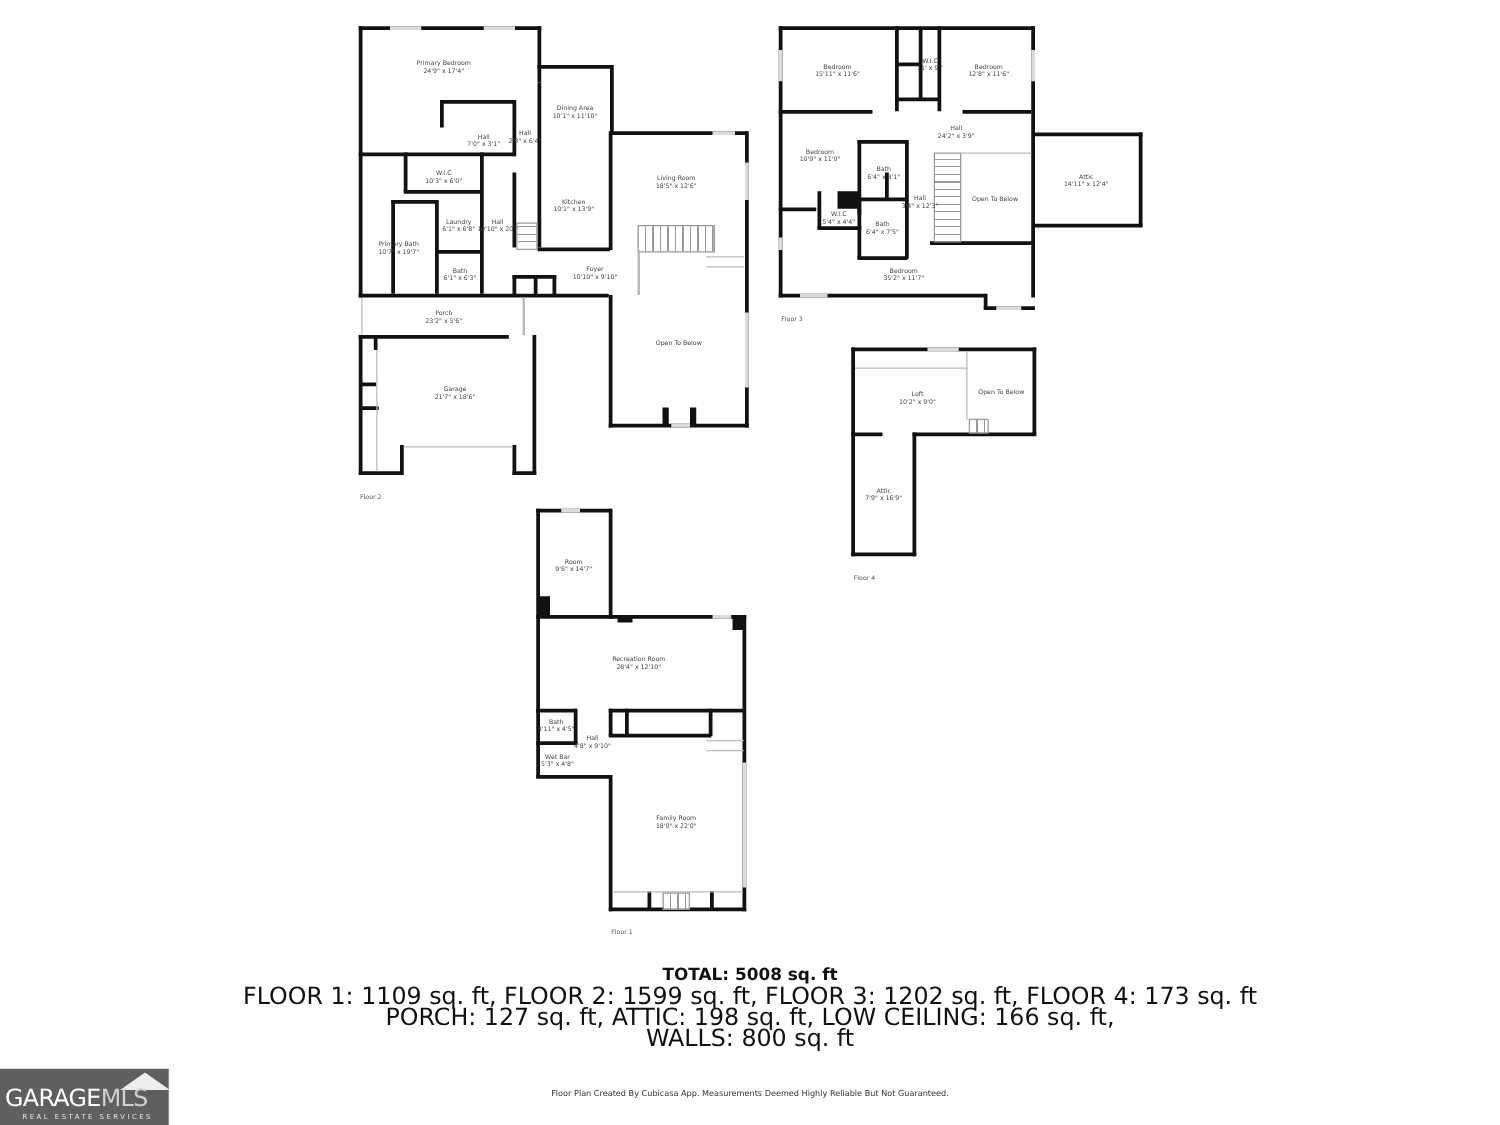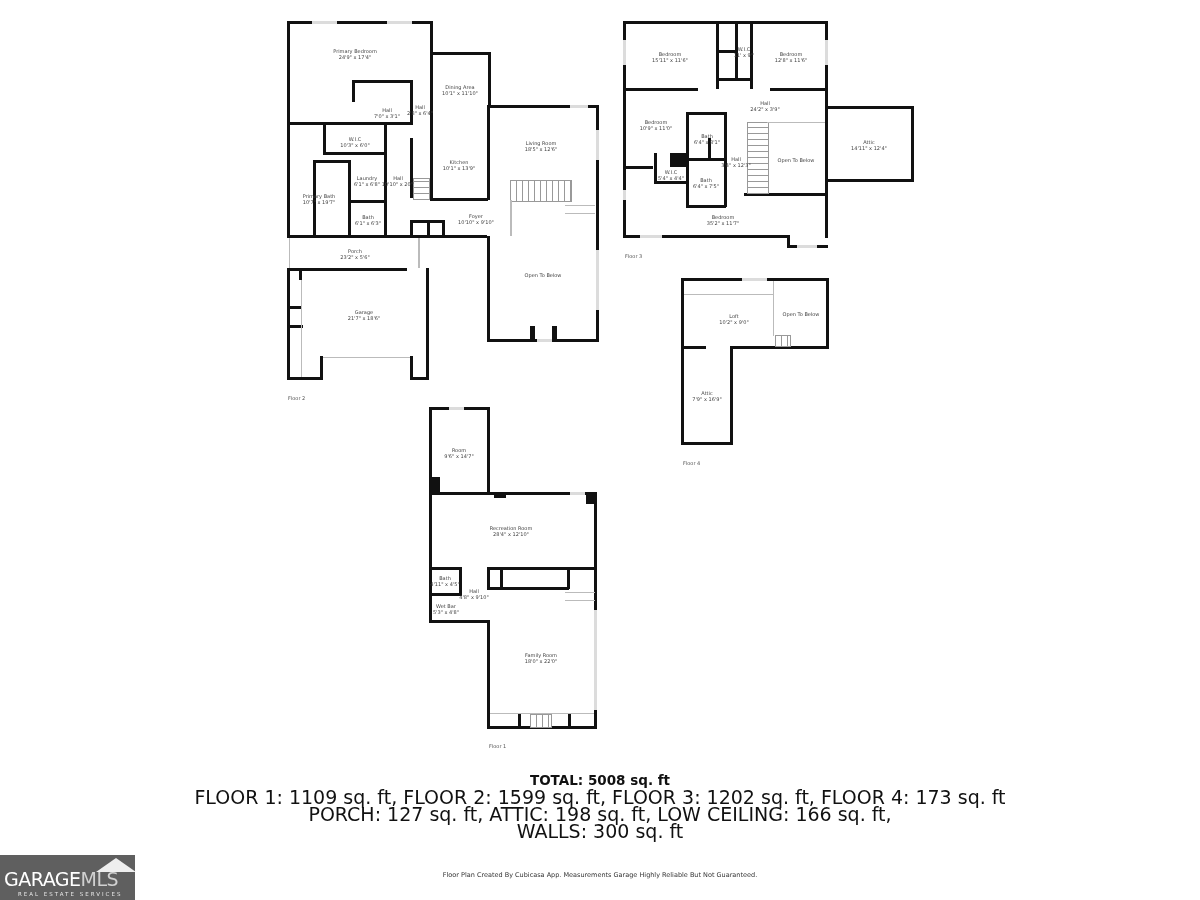--- a/index.html
+++ b/index.html
@@ -218,22 +218,22 @@
   <div class="room-label" style="left:474px;top:594px;"><span>Hall</span><br><span>4'8" x 9'10"</span></div>
   <div class="room-label" style="left:446px;top:609px;"><span>Wet Bar</span><br><span>5'3" x 4'8"</span></div>
   <div class="room-label" style="left:541px;top:658px;"><span>Family Room</span><br><span>18'0" x 22'0"</span></div>
   <div class="floor-label" style="left:489px;top:743px;">Floor 1</div>
 </div>
 
 <div class="summary">
   <div class="total">TOTAL: 5008 sq. ft</div>
   <div class="line">FLOOR 1: 1109 sq. ft, FLOOR 2: 1599 sq. ft, FLOOR 3: 1202 sq. ft, FLOOR 4: 173 sq. ft</div>
   <div class="line">PORCH: 127 sq. ft, ATTIC: 198 sq. ft, LOW CEILING: 166 sq. ft,</div>
-  <div class="line">WALLS: 300 sq. ft</div>
-</div>
-
-<div class="credit">Floor Plan Created By Cubicasa App. Measurements Garage Highly Reliable But Not Guaranteed.</div>
+  <div class="line">WALLS: 800 sq. ft</div>
+</div>
+
+<div class="credit">Floor Plan Created By Cubicasa App. Measurements Deemed Highly Reliable But Not Guaranteed.</div>
 
 <div class="logo">
   <div class="roof"></div>
   <div class="brand"><span>GARAGE</span><span class="mls">MLS</span></div>
   <div class="sub">REAL ESTATE SERVICES</div>
 </div>
 
 </body></html>

